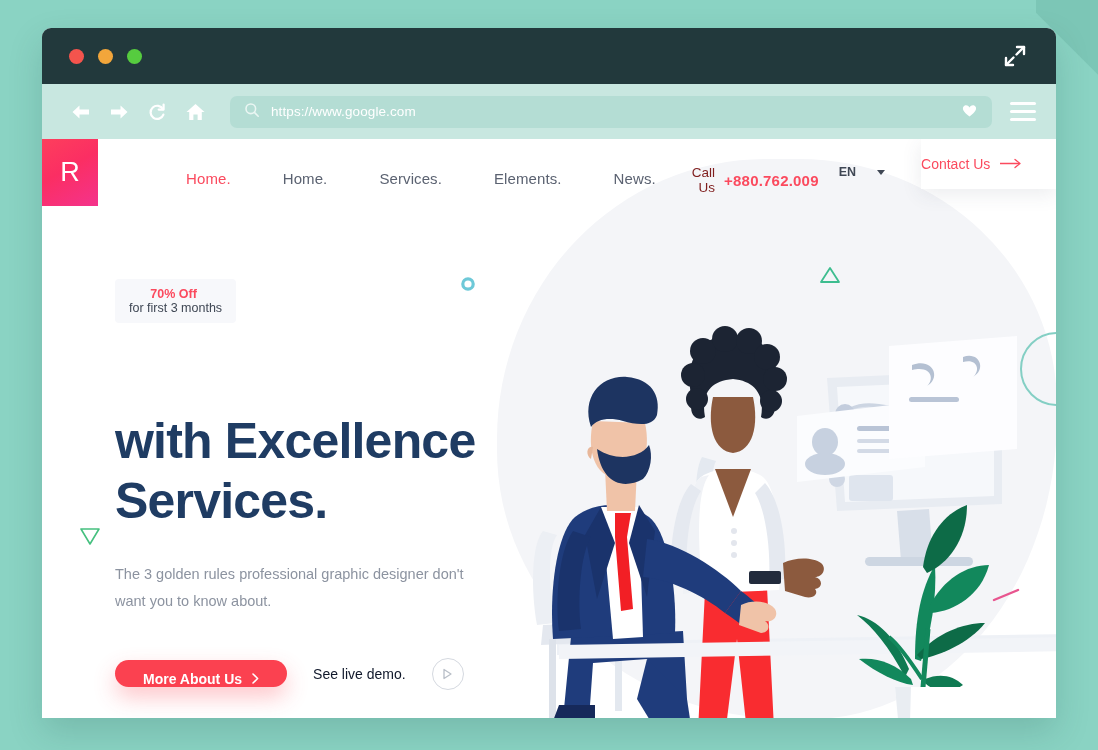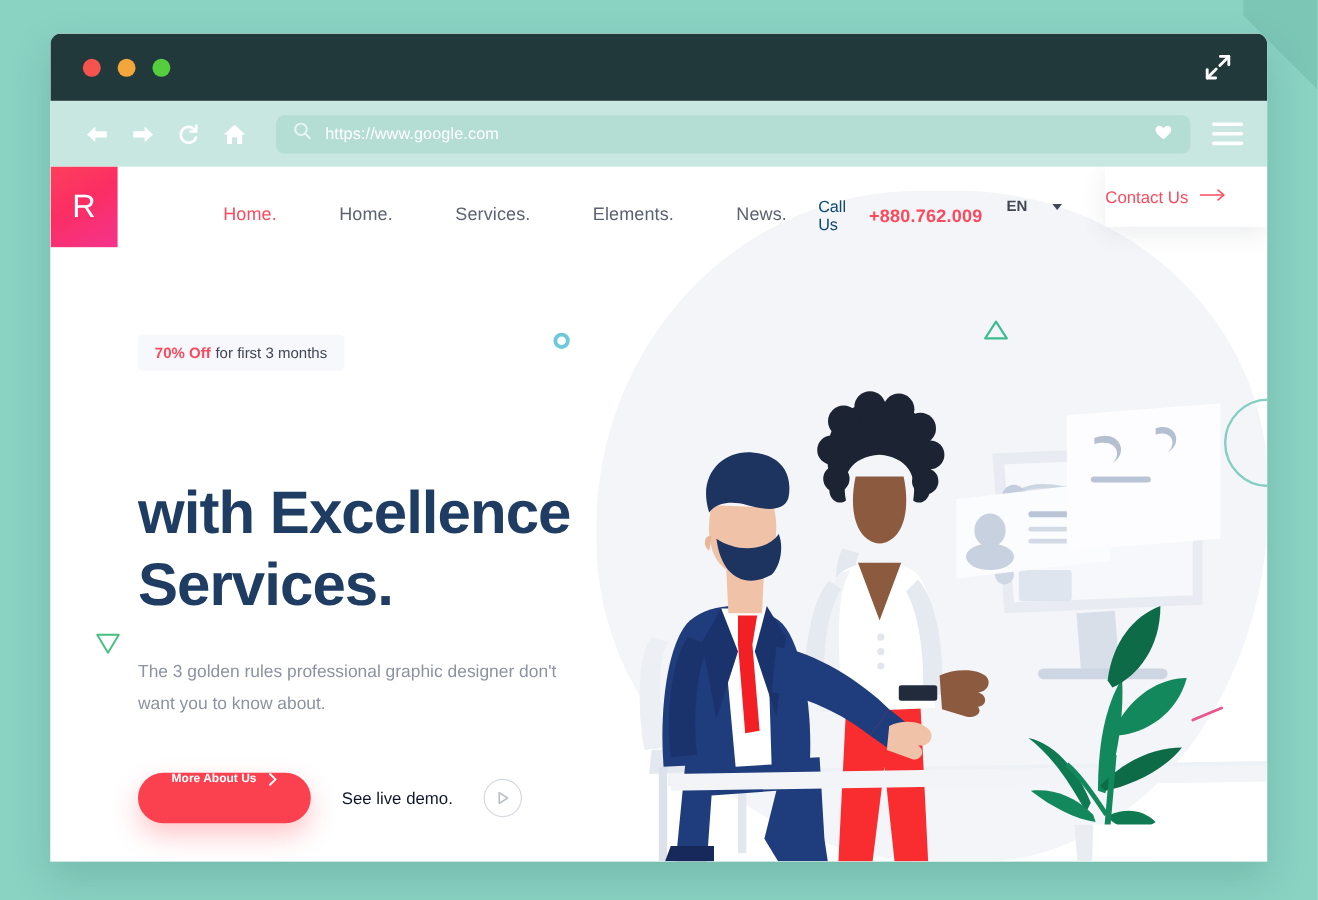--- a/index.html
+++ b/index.html
@@ -69,21 +69,21 @@
   .logo-letter { color:#fff; font-size:27px; font-weight:400; line-height:1; }
 
   .mainnav { display:flex; gap:0; margin-left:62px; margin-top:31px; }
   .mainnav a {
     font-size:15px; color:#5b6271; text-decoration:none; padding:0 26px; letter-spacing:.1px;
   }
   .mainnav a.active { color:#fb4a5e; }
 
   .header-right { margin-left:auto; display:flex; align-items:flex-start; }
   .callus-wrap { display:flex; align-items:center; gap:9px; margin-top:26px; }
-  .callus-label { font-size:13.5px; color:#0c4a6e; }
+  .callus-label { font-size:13.5px; color:#7f1d1d;text-align:right; }
   .callus-num { font-size:15px; color:#fb4a5e; font-weight:bold; letter-spacing:.2px; }
   .lang { display:flex; align-items:center; gap:21px; margin:26px 0 0 20px; }
   .lang-text { font-size:12.5px; color:#3f4754; font-weight:bold; }
   .caret { width:0;height:0;border-left:4px solid transparent;border-right:4px solid transparent;border-top:5px solid #3f4754; }
   .contact-btn {
     margin-left:36px; margin-top:0;
     background:#fff; box-shadow:0 5px 20px rgba(60,72,90,.10);
     height:50px; width:145px; display:flex; align-items:center; gap:10px;
   }
   .contact-btn .txt { font-size:14px; color:#fb4a5e; }
@@ -92,33 +92,33 @@
   .blob {
     position:absolute; left:455px; top:20px; width:560px; height:560px;
     background:#f4f5f8; border-radius:48% 46% 44% 52% / 50% 44% 54% 48%;
     z-index:0;
   }
 
   
   .hero-copy { position:absolute; left:73px; top:140px; width:430px; z-index:5; }
   .promo {
     display:inline-flex; align-items:center; background:#f7f8fb;
-    border-radius:4px; padding:8px 14px; font-size:12.5px; color:#3f4754;
+    border-radius:4px; padding:8px 14px; font-size:12.5px; color:#3f4754;flex-direction:column;
   }
   .promo b { color:#fb4a5e; font-weight:bold; margin-right:4px; }
   .headline {
     margin-top:28px; font-size:50px; line-height:1.2; color:#1f3c63;
     font-weight:bold; letter-spacing:-.8px;
   }
   .subtext { margin-top:30px; font-size:14.5px; line-height:1.85; color:#8c93a0; width:380px; }
   .cta-row { margin-top:43px; display:flex; align-items:center; gap:26px; }
   .btn-primary {
     background:#fb4150; color:#fff; border:none; border-radius:28px;
-    height:42px; padding:0 28px; font-size:10px; font-weight:bold;
-    display:flex; align-items:flex-start; gap:10px; cursor:pointer;
+    height:27px; padding:0 28px; font-size:14px; font-weight:bold;
+    display:flex; align-items:flex-end; gap:10px; cursor:pointer;
     box-shadow:0 10px 22px rgba(251,65,80,.30);
     font-family:"Liberation Sans", sans-serif;
   }
   .demo-label { font-size:14px; color:#0f172a; }
   .play-circle {
     width:32px; height:32px; border-radius:50%; border:1.5px solid #d5d9e0;
     display:flex; align-items:center; justify-content:center;
   }
 
   

